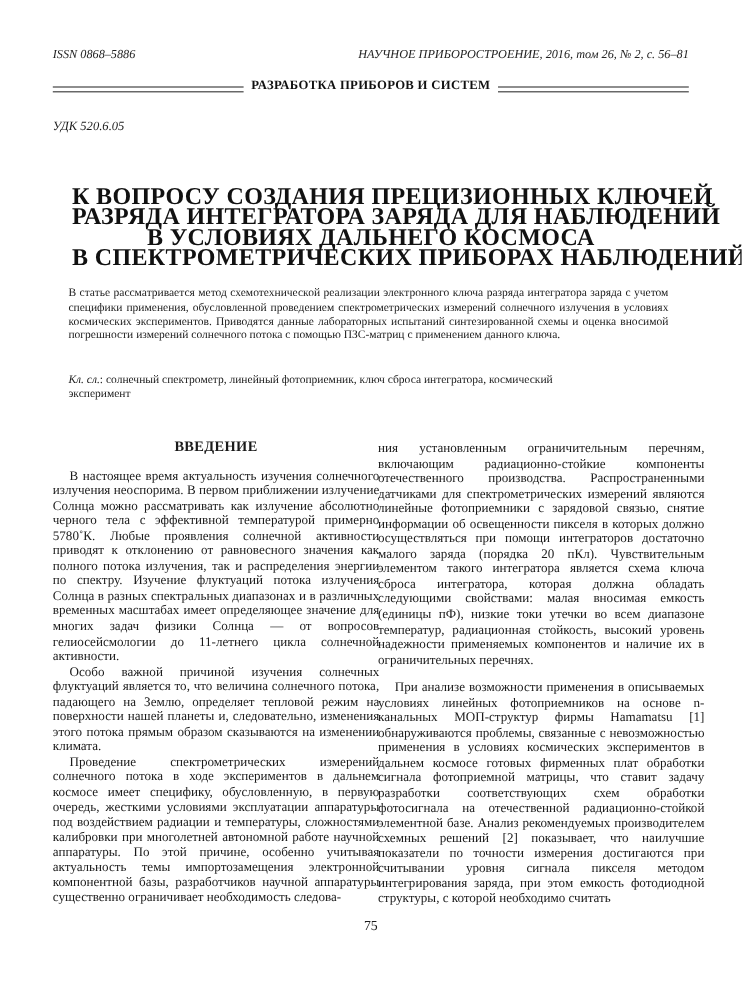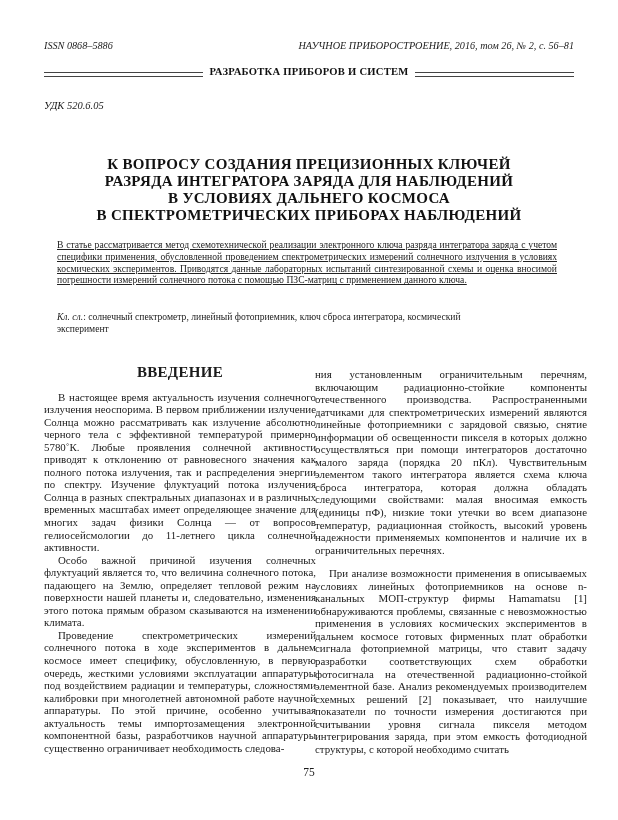--- a/index.html
+++ b/index.html
@@ -27,45 +27,45 @@
     white-space: nowrap; color: #111;
   }
 
   .udc { position: absolute; top: 100px; left: 44px; font-style: italic; font-size: 10.5px; }
 
   .authors { position: absolute; top: 135px; left: 44px; font-weight: bold; font-size: 10.6px; }
   .authors .copy { font-size: 12px; margin-right: 3px; }
 
   .title {
     position: absolute; top: 156px; left: 60px; right: 60px;
-    text-align: center; font-weight: bold; font-size: 15px; line-height: 17px;
+    text-align: center; font-weight: bold; font-size: 20px; line-height: 17px;
     letter-spacing: 0.3px; color: #111;
   }
   .title div { white-space: nowrap; }
 
   .abstract {
     position: absolute; top: 239px; left: 57px; right: 61px;
-    font-size: 9.6px; line-height: 11.8px; text-align: justify; color: #222; text-decoration: underline;
+    font-size: 9.6px; line-height: 11.8px; text-align: justify; color: #222;
   }
   .keywords {
     position: absolute; top: 311px; left: 57px; right: 150px;
     font-size: 9.6px; line-height: 11.8px; color: #222;
   }
   .keywords .kw-label { font-style: italic; }
 
   .col {
     position: absolute; top: 366px; width: 272px;
     font-size: 10.9px; line-height: 12.55px; text-align: justify; color: #1a1a1a;
   }
   .col.left { left: 44px; }
   .col.right { left: 315px; top: 368px; }
   .col p { margin: 0; text-indent: 14px; }
   .col p.cont { text-indent: 0; }
   .col h3 {
-    margin: 0 0 12px 0; text-align: center; font-size: 15px; font-weight: bold;
+    margin: 0 0 12px 0; text-align: center; font-size: 12px; font-weight: bold;
     letter-spacing: 0.3px;
   }
   .col .gap { height: 11px; }
 
   .folio { position: absolute; top: 766px; left: 0; right: 0; text-align: center; font-size: 11.5px; }
 </style>
 </head>
 <body>
 
 <div class="page">

